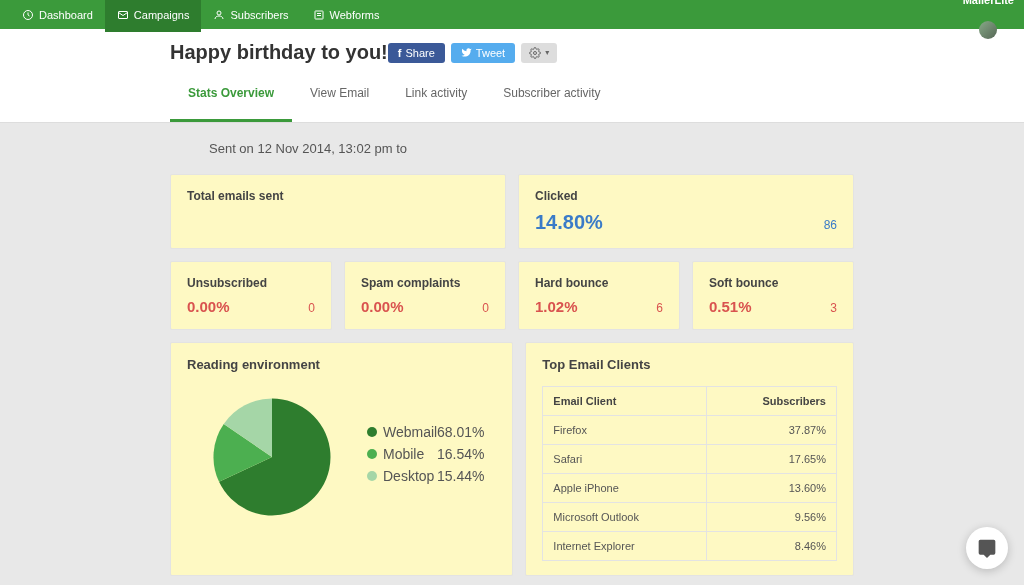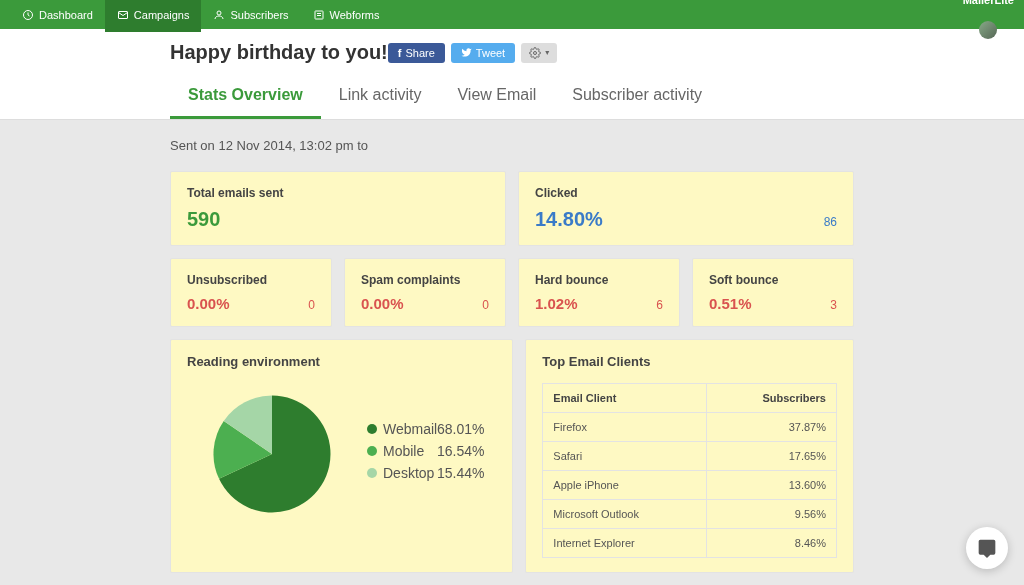--- a/index.html
+++ b/index.html
@@ -15,24 +15,24 @@
 .header-bar { background: #fff; padding: 12px 0 0; border-bottom: 1px solid #ddd; }
 .container { max-width: 700px; margin: 0 auto; }
 .header-row { display: flex; align-items: center; justify-content: flex-start; padding: 0 8px; }
 h1.page-title { font-size: 20px; font-weight: 700; color: #333; }
 .share-btns { display: flex; gap: 6px; align-items: center; }
 .btn { display: inline-flex; align-items: center; gap: 4px; padding: 4px 10px; border-radius: 3px; font-size: 11px; color: #fff; cursor: pointer; border: none; }
 .btn-fb { background: #3b5998; }
 .btn-tw { background: #55acee; }
 .btn-gear { background: #ddd; color: #666; padding: 4px 8px; }
 .tabs { display: flex; gap: 0; margin-top: 12px; padding: 0 8px; }
-.tab { padding: 10px 18px 12px; font-size: 16px; color: #666; cursor: pointer; border-bottom: 3px solid transparent; }
+.tab { padding: 10px 18px 19px; font-size: 12px; color: #666; cursor: pointer; border-bottom: 3px solid transparent; }
 .tab.active { color: #3b9a3b; font-weight: 700; border-bottom-color: #3b9a3b; }
 .content { padding: 18px 8px; }
-.sent-line { font-size: 13px; color: #555; margin-bottom: 18px; }
+.sent-line { font-size: 13px; color: #555; margin-bottom: 18px; margin-left: 39px; }
 .row { display: flex; gap: 12px; margin-bottom: 12px; }
 .card { background: #fef9c3; border: 1px solid #e3e3e3; border-radius: 2px; padding: 14px 16px; flex: 1; }
 .card-label { font-size: 12px; color: #444; font-weight: 600; margin-bottom: 8px; }
 .card-val-row { display: flex; justify-content: space-between; align-items: baseline; }
 .big-val { font-size: 20px; font-weight: 700; }
 .green { color: #3b9a3b; }
 .blue { color: #3a7bc8; }
 .red { color: #d9534f; }
 .count { font-size: 12px; color: #888; }
 .blue-count { color: #3a7bc8; }
@@ -125,37 +125,33 @@
                 <circle cx="12" cy="12" r="3"></circle>
                 <path d="M19.4 15a1.65 1.65 0 00.33 1.82l.06.06a2 2 0 11-2.83 2.83l-.06-.06a1.65 1.65 0 00-1.82-.33 1.65 1.65 0 00-1 1.51V21a2 2 0 01-4 0v-.09a1.65 1.65 0 00-1-1.51 1.65 1.65 0 00-1.82.33l-.06.06a2 2 0 11-2.83-2.83l.06-.06a1.65 1.65 0 00.33-1.82 1.65 1.65 0 00-1.51-1H3a2 2 0 010-4h.09a1.65 1.65 0 001.51-1 1.65 1.65 0 00-.33-1.82l-.06-.06a2 2 0 112.83-2.83l.06.06a1.65 1.65 0 001.82.33h0a1.65 1.65 0 001-1.51V3a2 2 0 014 0v.09a1.65 1.65 0 001 1.51 1.65 1.65 0 001.82-.33l.06-.06a2 2 0 112.83 2.83l-.06.06a1.65 1.65 0 00-.33 1.82v0a1.65 1.65 0 001.51 1H21a2 2 0 010 4h-.09a1.65 1.65 0 00-1.51 1z"></path>
               </svg>
             </span>
           <span style="font-size:8px;">▾</span>
         </button>
       </div>
     </div>
     <div class="tabs">
       <div class="tab active"><span>Stats Overview</span></div>
+      <div class="tab"><span>View Email</span></div>
       <div class="tab"><span>Link activity</span></div>
-      <div class="tab"><span>View Email</span></div>
       <div class="tab"><span>Subscriber activity</span></div>
     </div>
   </div>
 </div>
 
 <div class="container content">
   <div class="sent-line">Sent on 12 Nov 2014, 13:02 pm to</div>
 
   <div class="row" id="summary-row">
       <div class="card">
         <div class="card-label">Total emails sent</div>
-    <div class="card-val-row">
-      <span class="big-val green">590</span>
-
-    </div>
       </div>
       <div class="card">
         <div class="card-label">Clicked</div>
     <div class="card-val-row">
       <span class="big-val blue">14.80%</span>
       <span class="count blue-count">86</span>
     </div>
       </div>
     </div>
 

